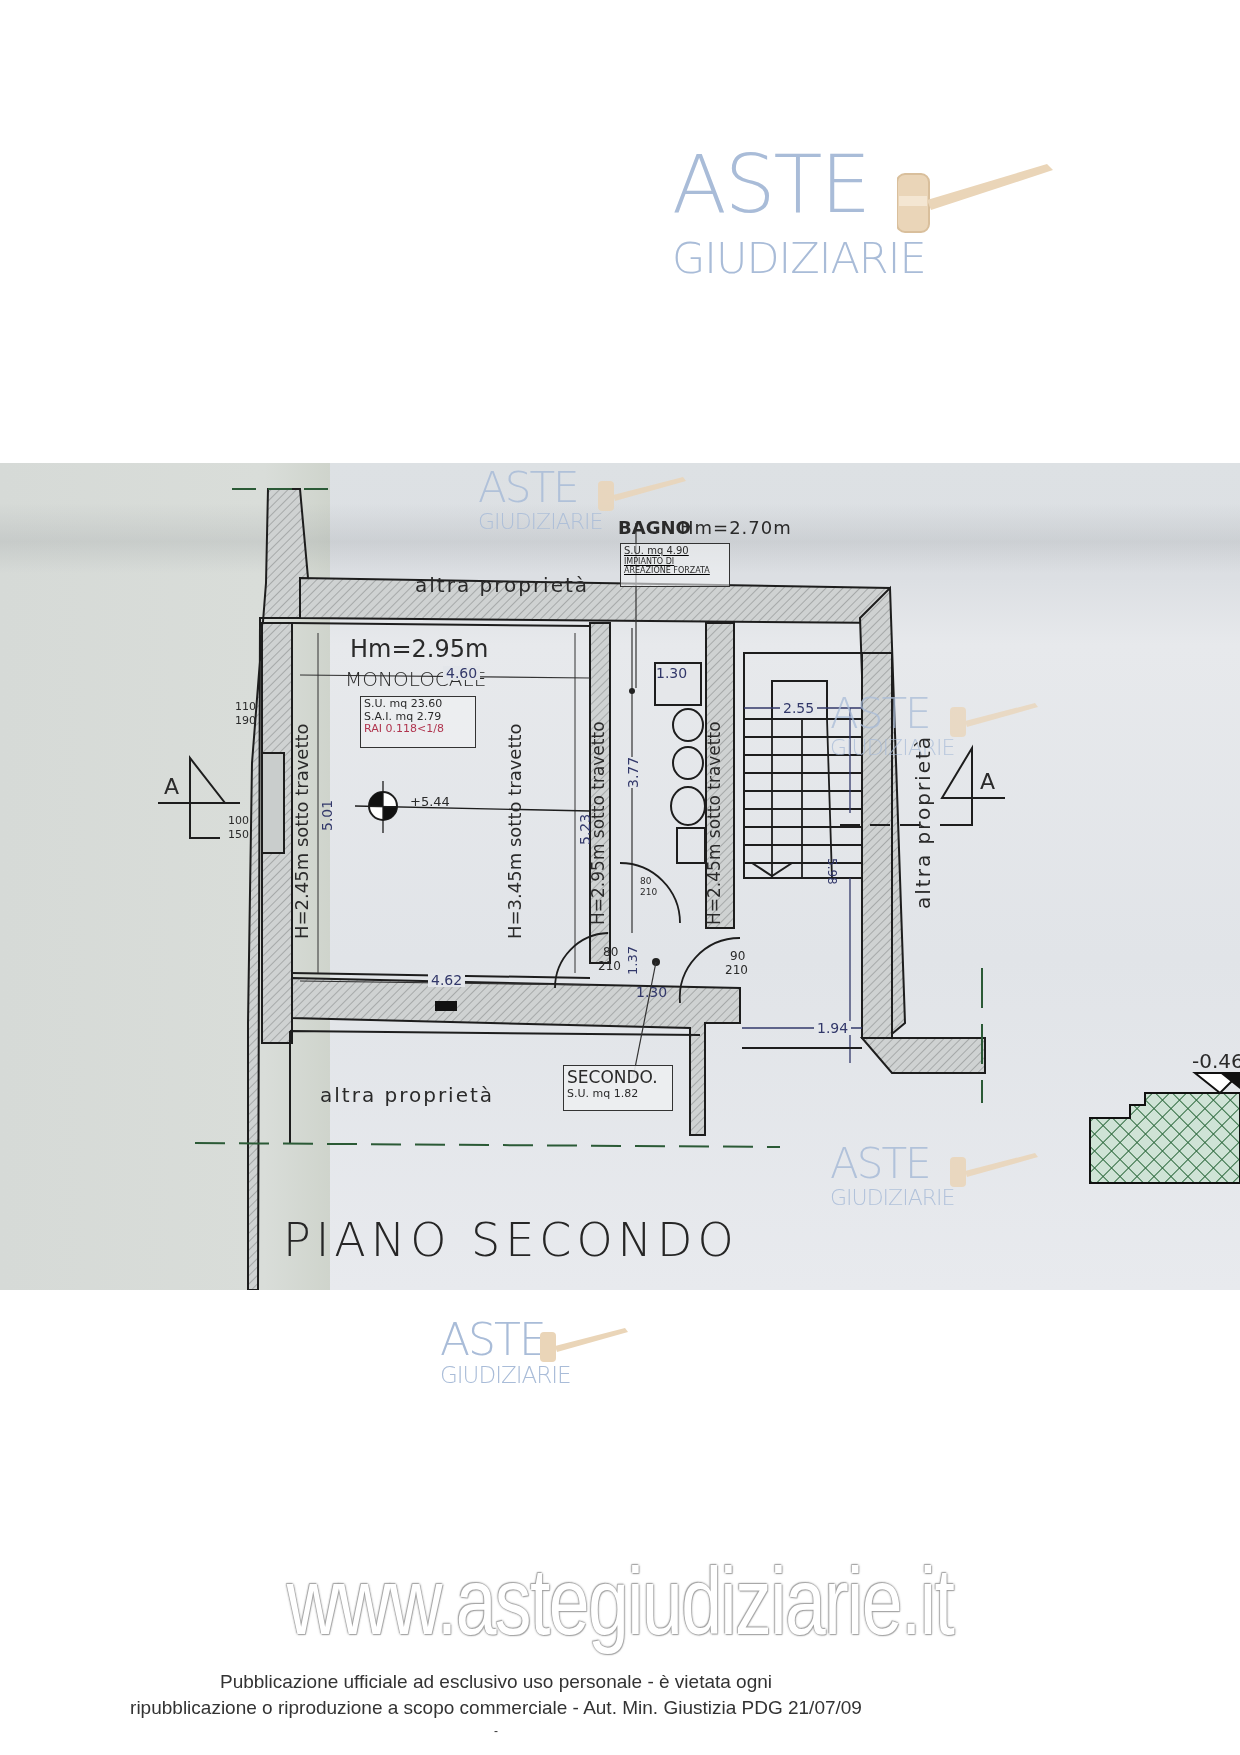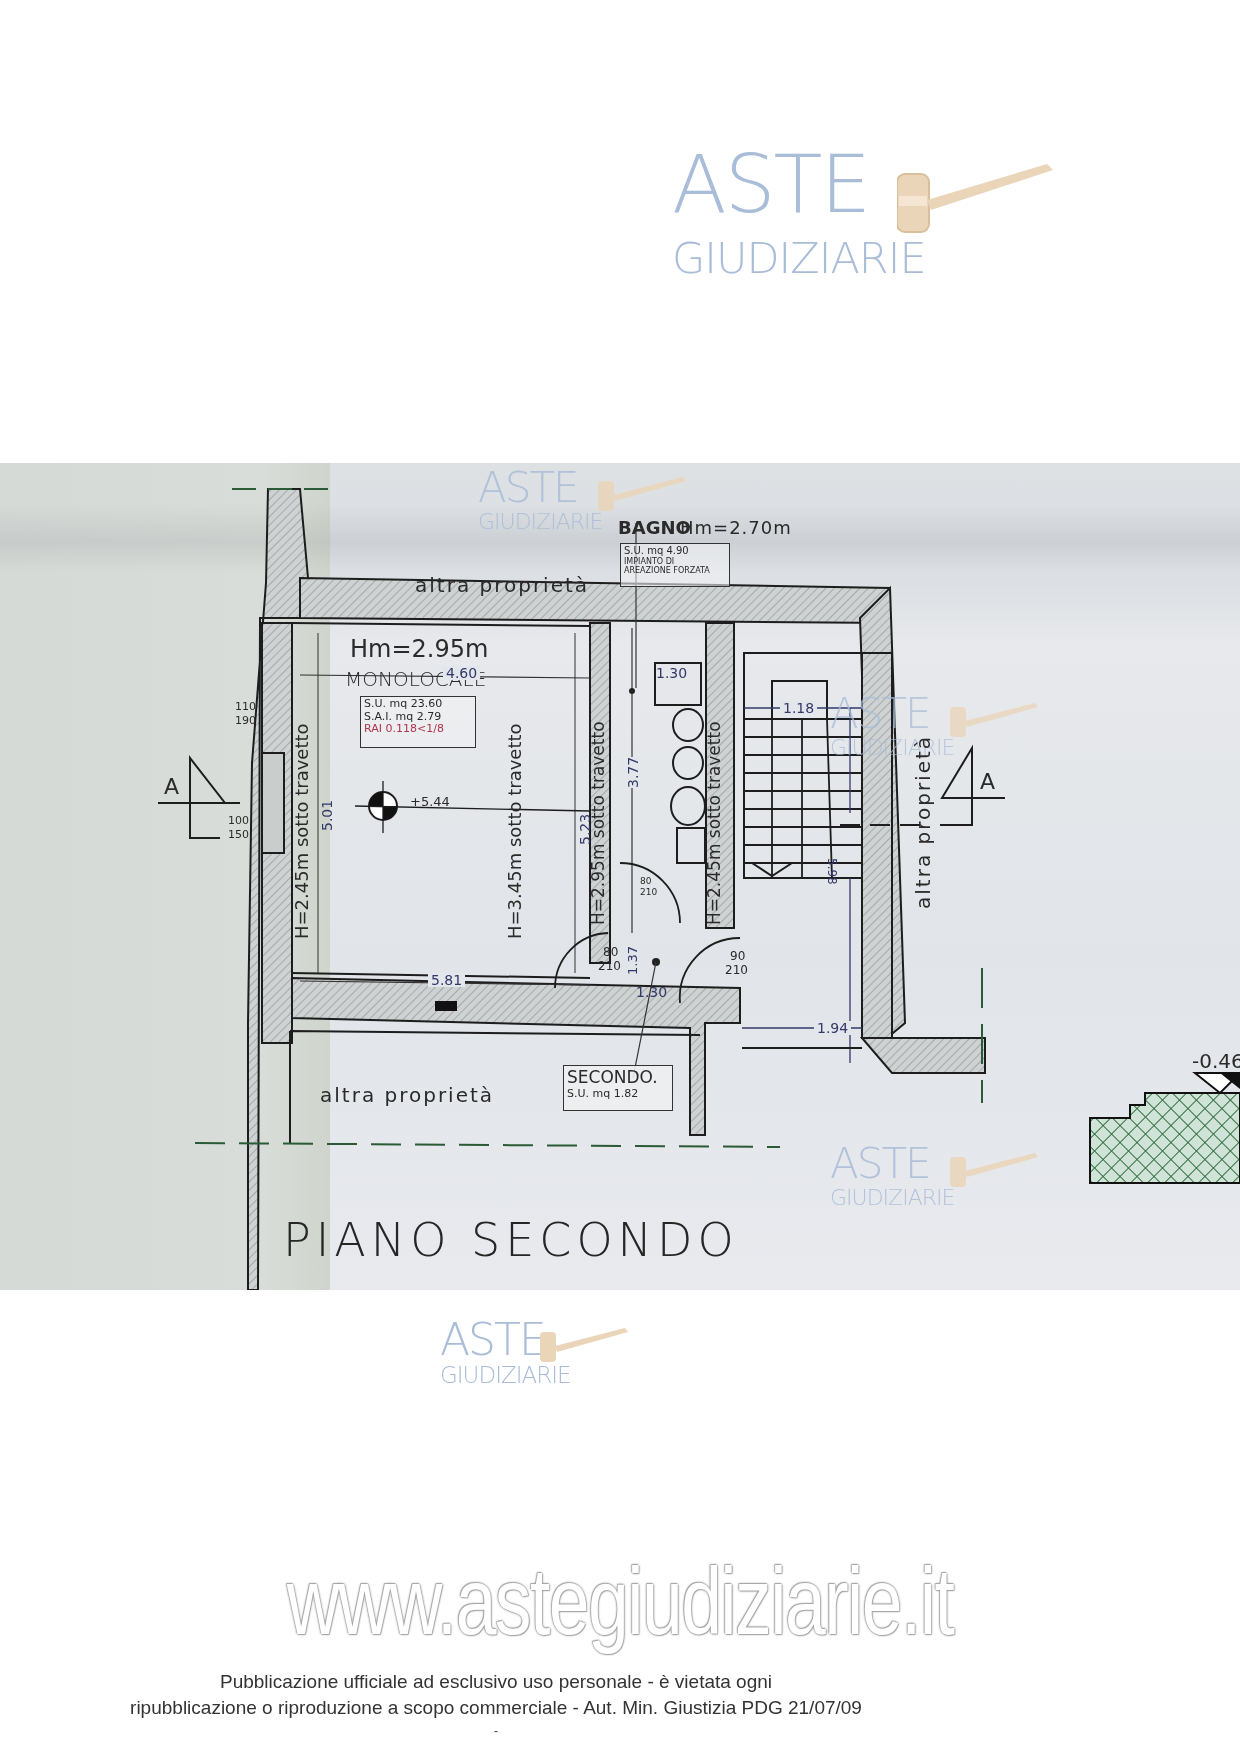--- a/index.html
+++ b/index.html
@@ -180,21 +180,21 @@
         <path d="M15 20 L85 2 L88 6 L17 26 Z" fill="#ead5b8"></path>
       </svg>
   </div>
 
   <span class="t" style="left:415px; top:112px; font-size:20px; letter-spacing:2px;">altra proprietà</span>
   <span class="t rot" style="left:913px; top:446px; font-size:20px; letter-spacing:2px; transform:rotate(-90deg);">altra proprietà</span>
   <span class="t" style="left:320px; top:622px; font-size:20px; letter-spacing:2px;">altra proprietà</span>
 
   <span class="t" style="left:618px; top:56px; font-size:18px;font-weight:bold;">BAGNO</span>
   <span class="t" style="left:680px; top:56px; font-size:18px; letter-spacing:1px;">Hm=2.70m</span>
-  <div class="box" style="left:620px; top:80px; width:102px; height:40px; padding:1px 3px;">
+  <div class="box" style="left:620px; top:80px; width:102px; height:40px; padding:1px 3px;text-decoration:underline;">
     <span class="l" style="font-size:10px;">S.U.   mq    4.90</span>
     <span class="l" style="font-size:8px;">IMPIANTO  DI</span>
     <span class="l" style="font-size:8px;">AREAZIONE  FORZATA</span>
   </div>
 
   <span class="t" style="left:350px; top:174px; font-size:24px;">Hm=2.95m</span>
   <span class="t" style="left:345px; top:206px; font-size:20px; font-weight:200;">MONOLOCALE</span>
   <div class="box" style="left:360px; top:233px; width:108px; height:48px; padding:1px 3px;">
     <span class="l" style="font-size:11px;">S.U.   mq   23.60</span>
     <span class="l" style="font-size:11px;">S.A.I.   mq     2.79</span>
@@ -206,28 +206,28 @@
     <span class="l" style="font-size:17px;">SECONDO.</span>
     <span class="l" style="font-size:11px;">S.U.  mq     1.82</span>
   </div>
 
   <span class="t rot" style="left:293px; top:476px; font-size:18px; transform:rotate(-90deg);">H=2.45m  sotto  travetto</span>
   <span class="t rot" style="left:506px; top:476px; font-size:18px; transform:rotate(-90deg);">H=3.45m  sotto  travetto</span>
   <span class="t rot" style="left:590px; top:462px; font-size:17px; transform:rotate(-90deg);">H=2.95m  sotto  travetto</span>
   <span class="t rot" style="left:706px; top:462px; font-size:17px; transform:rotate(-90deg);">H=2.45m  sotto  travetto</span>
 
   <span class="t dim" style="left:443px; top:203px; font-size:14px; background:#e3e6ea; padding:0 3px;">4.60</span>
-  <span class="t dim" style="left:428px; top:510px; font-size:14px; background:#e3e6ea; padding:0 3px;">5.81</span>
+  <span class="t dim" style="left:428px; top:510px; font-size:14px; background:#e3e6ea; padding:0 3px;">4.62</span>
   <span class="t dim rot" style="left:320px; top:368px; font-size:14px; transform:rotate(-90deg);">5.01</span>
   <span class="t dim rot" style="left:578px; top:382px; font-size:14px; transform:rotate(-90deg);">5.23</span>
   <span class="t dim rot" style="left:626px; top:325px; font-size:14px; transform:rotate(-90deg); background:#e3e6ea;">3.77</span>
   <span class="t dim" style="left:656px; top:203px; font-size:14px;">1.30</span>
   <span class="t dim" style="left:636px; top:522px; font-size:14px;">1.30</span>
   <span class="t dim rot" style="left:626px; top:512px; font-size:13px; transform:rotate(-90deg);">1.37</span>
-  <span class="t dim" style="left:780px; top:238px; font-size:14px; background:#e3e6ea; padding:0 3px;">1.18</span>
+  <span class="t dim" style="left:780px; top:238px; font-size:14px; background:#e3e6ea; padding:0 3px;">2.55</span>
   <span class="t dim rot" style="left:838px; top:395px; font-size:12px; transform:rotate(90deg);">5.98</span>
   <span class="t dim" style="left:782px; top:558px; font-size:14px; background:#e3e6ea; padding:0 3px;margin-left:32px;">1.94</span>
 
   <span class="t" style="left:235px; top:238px; font-size:11px;">110</span>
   <span class="t" style="left:235px; top:252px; font-size:11px;">190</span>
   <span class="t" style="left:228px; top:352px; font-size:11px;">100</span>
   <span class="t" style="left:228px; top:366px; font-size:11px;">150</span>
   <span class="t" style="left:640px; top:414px; font-size:9px;">80</span>
   <span class="t" style="left:640px; top:425px; font-size:9px;">210</span>
   <span class="t" style="left:603px; top:483px; font-size:12px;">80</span>

